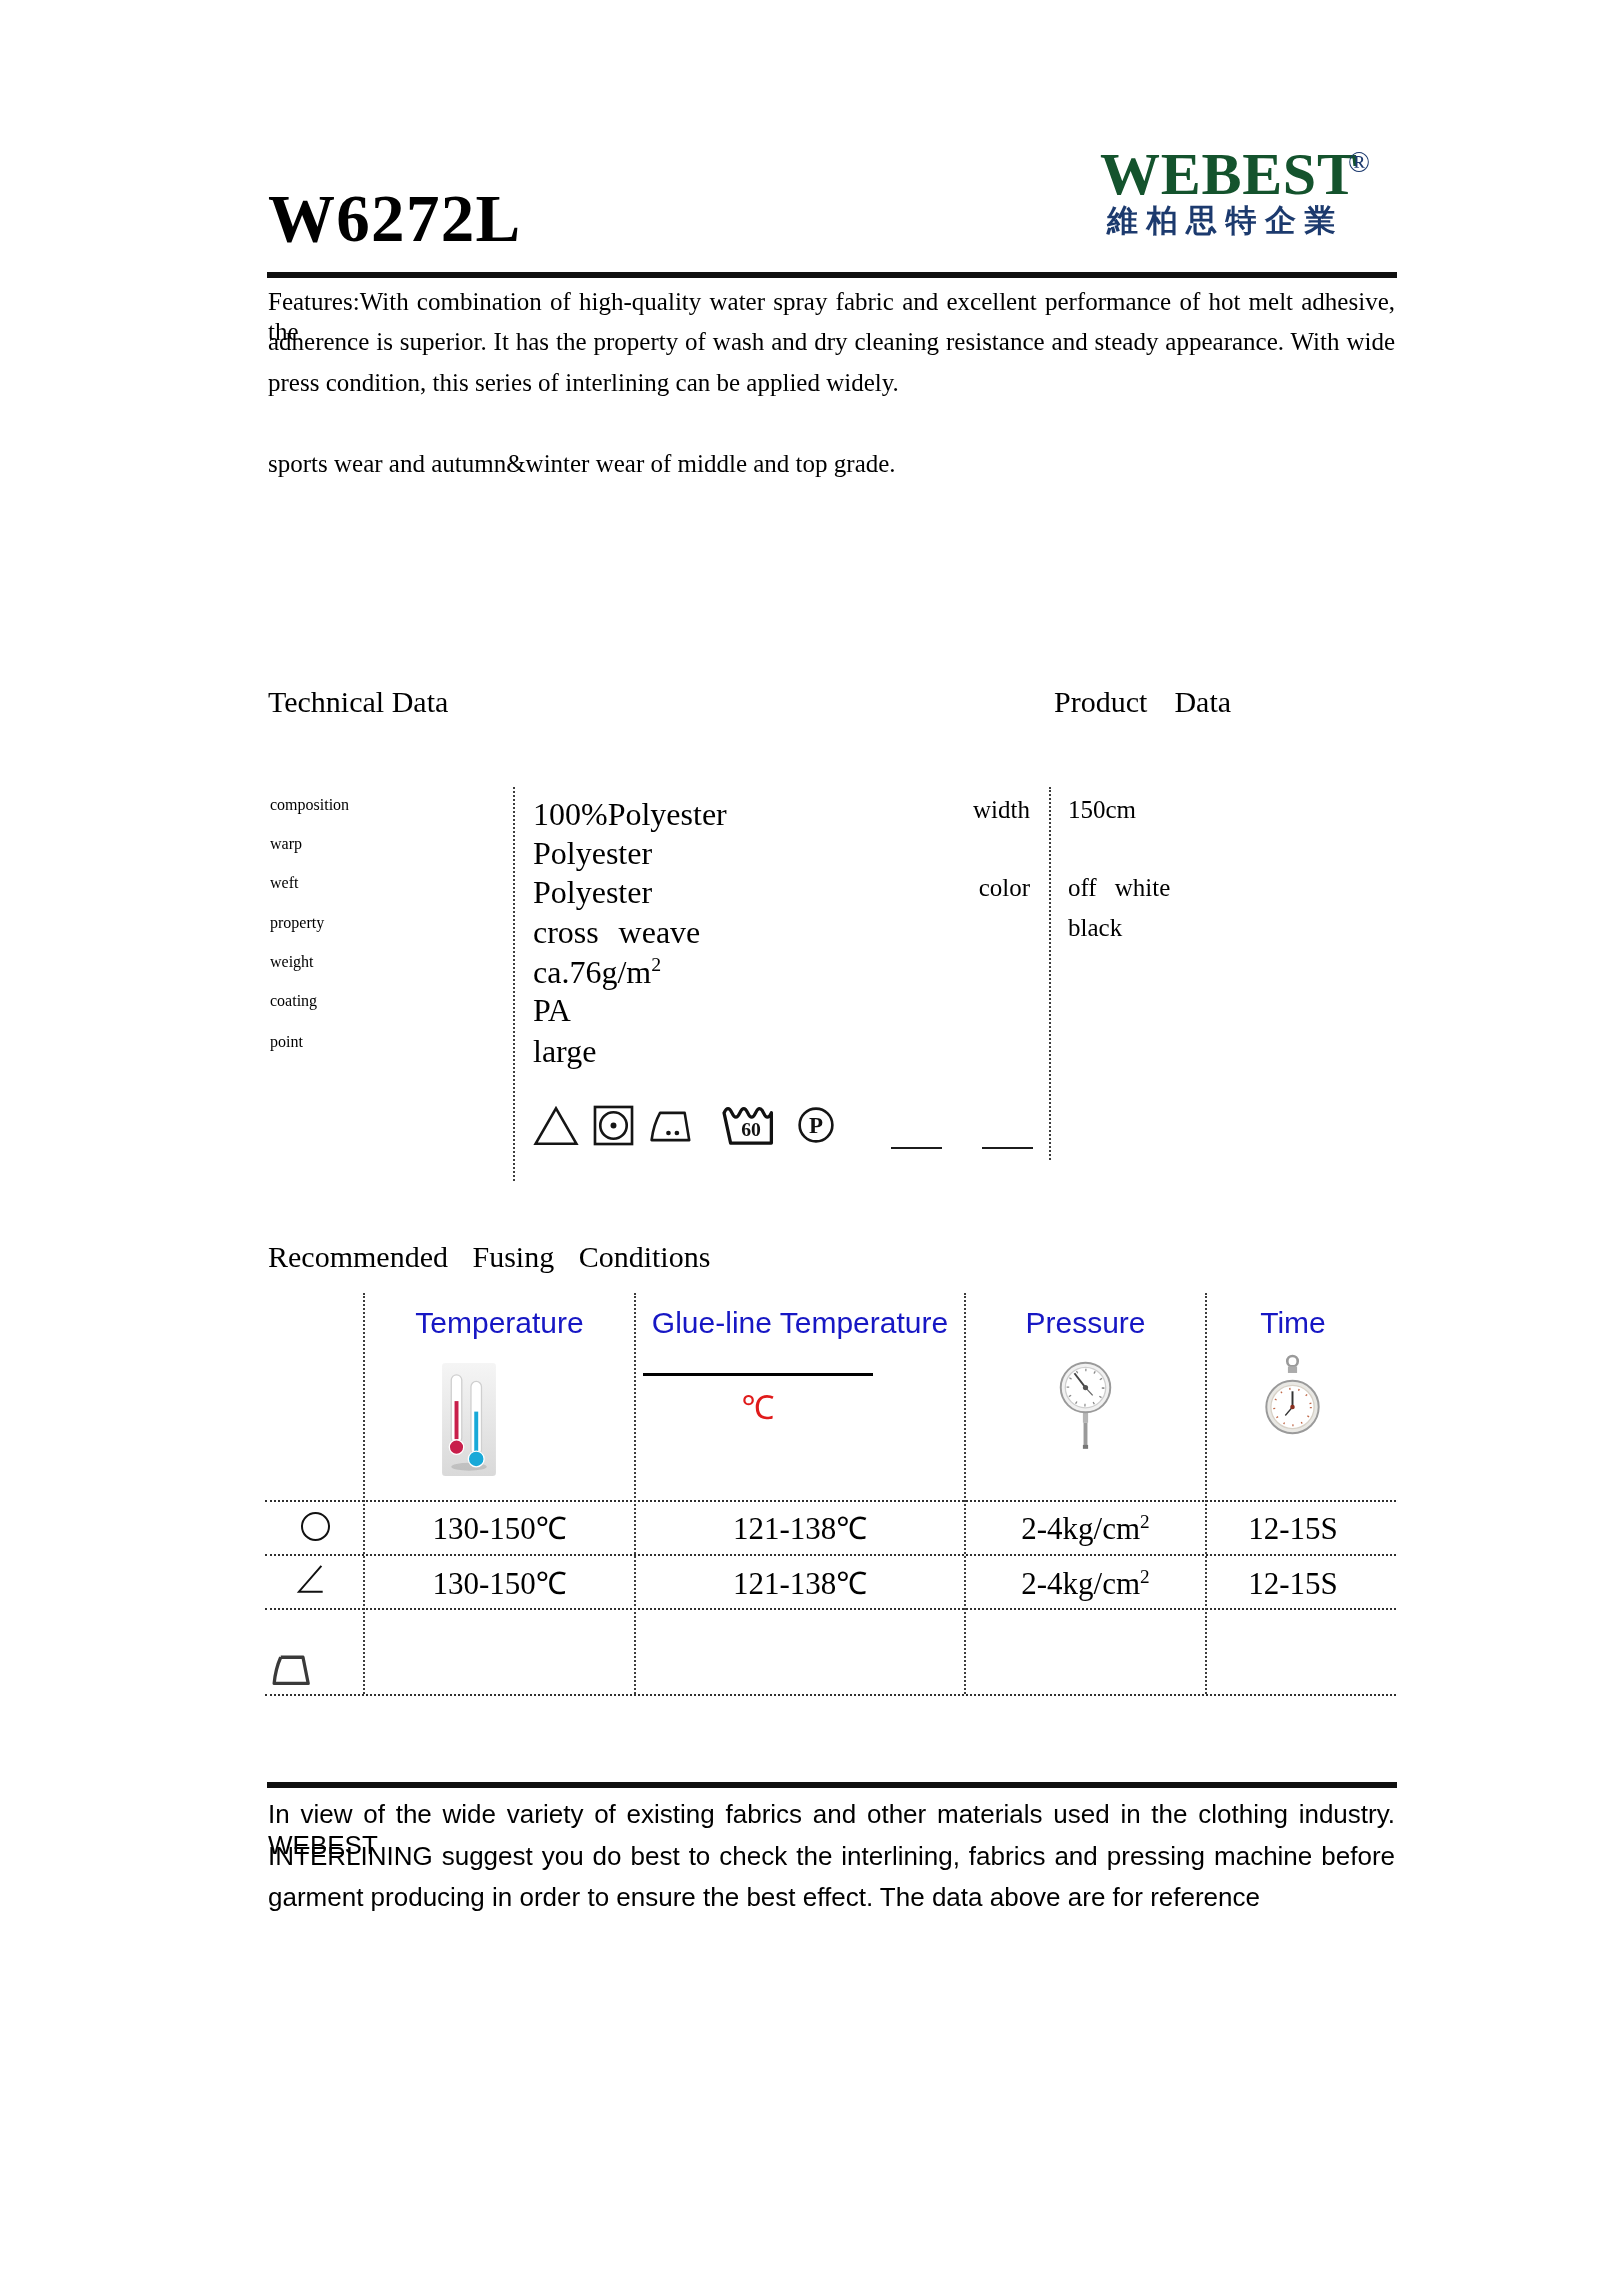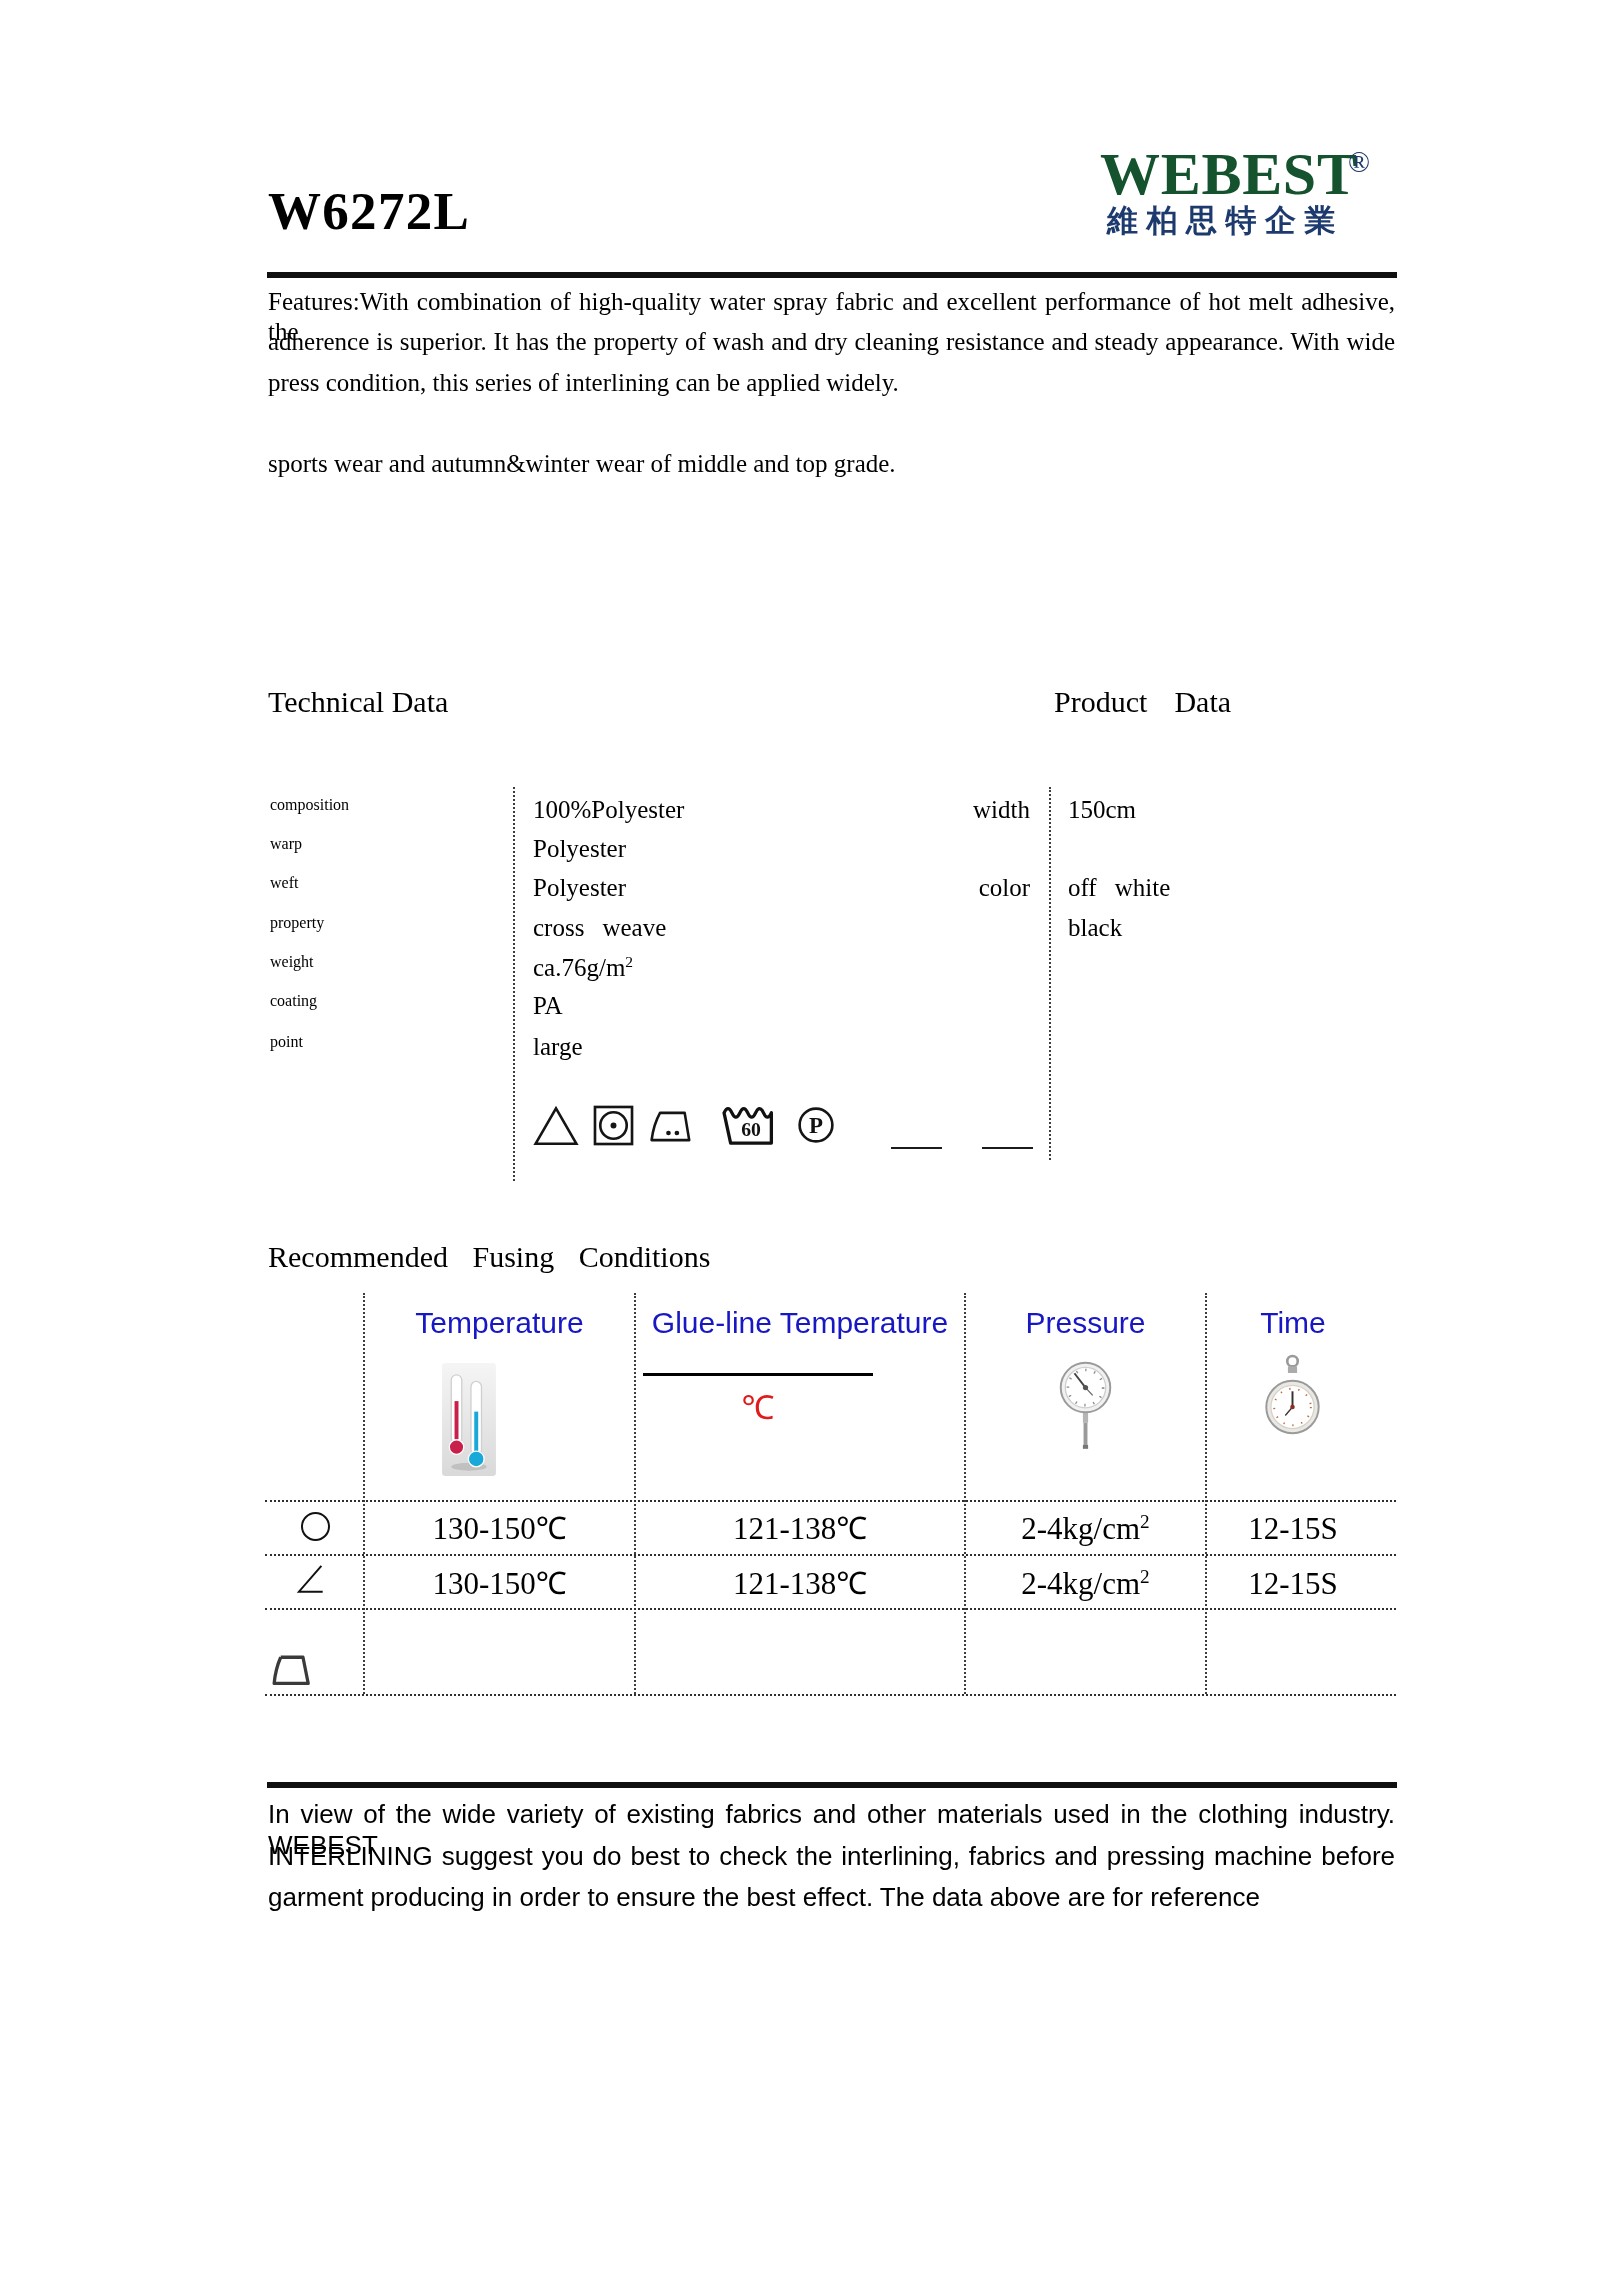--- a/index.html
+++ b/index.html
@@ -1,39 +1,39 @@
 <!DOCTYPE html>
 <html style="font-size:10.5px"><head>
 <meta charset="utf-8">
 <style>
   html,body{margin:0;padding:0;background:#ffffff;}
   .page{position:relative;width:1623px;height:2295px;background:#fff;
         font-family:"Liberation Serif",serif;color:#000;overflow:hidden;}
   .abs{position:absolute;}
   
-  .title{left:268px;top:185px;font-size:53px;font-weight:bold;line-height:1;letter-spacing:1.3px;}
+  .title{left:268px;top:185px;font-size:67px;font-weight:bold;line-height:1;letter-spacing:1.3px;}
   .brand{left:1100px;top:144px;font-size:60px;font-weight:bold;line-height:1;color:#14532d;letter-spacing:0.7px;}
   .regmark{left:1348px;top:148px;font-size:29px;color:#1c3a6e;line-height:1;}
   .brand-cn{left:1107px;top:202px;font-size:31px;font-weight:bold;color:#1c3a6e;letter-spacing:8.5px;line-height:1.2;}
   .rule{left:267px;width:1130px;height:5.9px;background:#101010;}
   .rule1{top:272px;} .rule2{top:1782px;}
   
   .intro-line{left:268px;width:1127px;font-size:25px;line-height:1.2;}
   .jline{text-align:justify;text-align-last:justify;}
   
   .h-serif{font-size:30px;line-height:1.1;}
   .tech-h{left:268px;top:685px;}
   .prod-h{left:1054px;top:685px;word-spacing:19.6px;}
   .fuse-h{left:268px;top:1240px;word-spacing:17px;}
   
   .vdot{width:0;border-left:2px dotted #3c3c3c;}
   .hdot{height:0;border-top:2px dotted #2e2e2e;left:265px;width:1131px;}
   
   .t-label{left:270px;font-size:16px;line-height:1.15;}
-  .t-value{left:533px;font-size:25px;line-height:1.15;}
+  .t-value{left:533px;font-size:32px;line-height:1.15;}
   .r0{top:796px;} .r1{top:835px;} .r2{top:874px;} .r3{top:914px;}
   .r4{top:953px;} .r5{top:992px;} .r6{top:1033px;}
   .wide-words{word-spacing:11.8px;}
   .p-label{left:929px;width:101px;text-align:right;font-size:25px;}
   .p-value{left:1068px;font-size:25px;}
   sup{font-size:0.62em;}
   
   .blank-line{height:0;border-top:2.6px solid #1c1c1c;width:51px;top:1147px;}
   
   .fuse-head{top:1306px;font-family:"Liberation Sans",sans-serif;font-size:30px;

